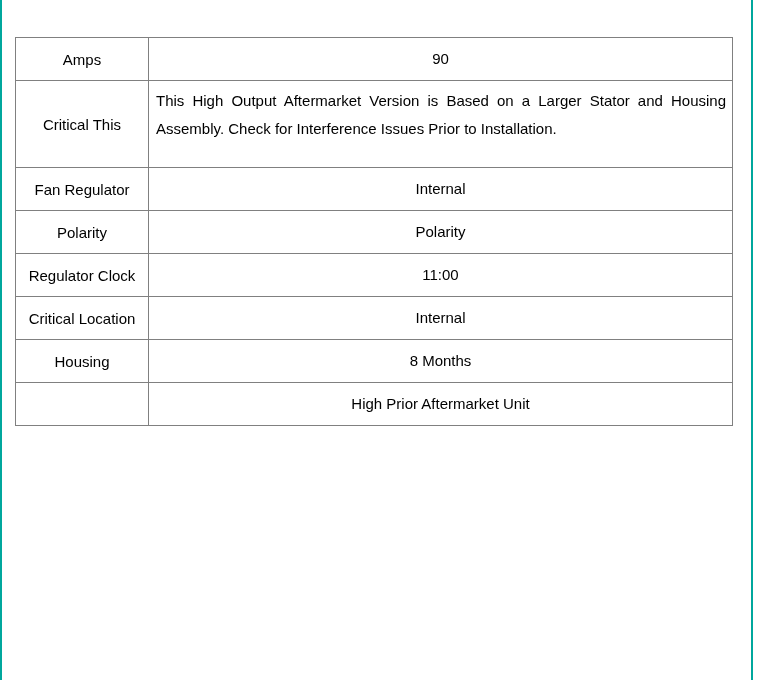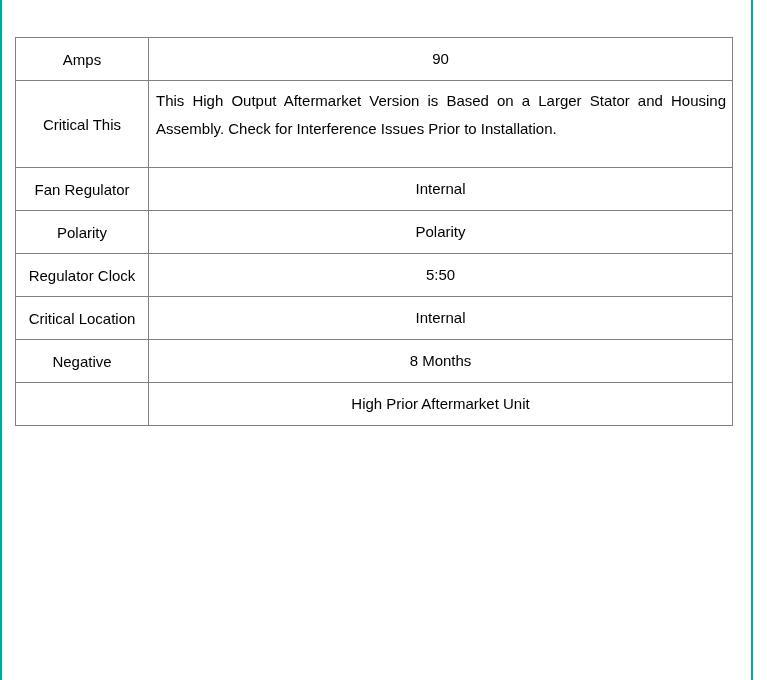--- a/index.html
+++ b/index.html
@@ -77,28 +77,28 @@
       <tr>
         <td class="label-cell">Fan Regulator</td>
         <td class="value-cell">Internal</td>
       </tr>
       <tr>
         <td class="label-cell">Polarity</td>
         <td class="value-cell">Polarity</td>
       </tr>
       <tr>
         <td class="label-cell">Regulator Clock</td>
-        <td class="value-cell">5:50</td>
+        <td class="value-cell">11:00</td>
       </tr>
       <tr>
         <td class="label-cell">Critical Location</td>
         <td class="value-cell">Internal</td>
       </tr>
       <tr>
-        <td class="label-cell">Negative</td>
+        <td class="label-cell">Housing</td>
         <td class="value-cell">8 Months</td>
       </tr>
       <tr>
         <td class="label-cell"></td>
         <td class="value-cell">High Prior Aftermarket Unit</td>
       </tr>
     </tbody>
   </table>
 </div>
 

